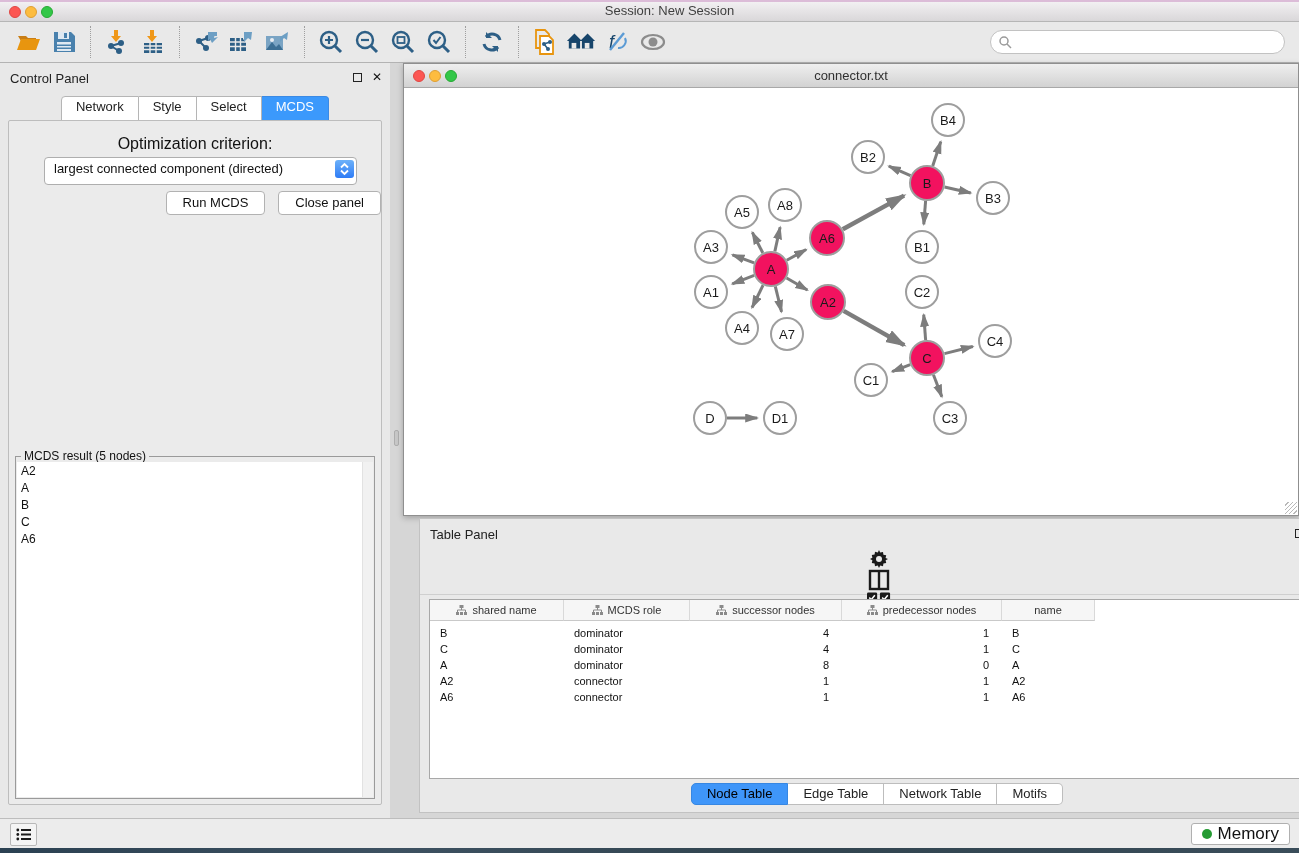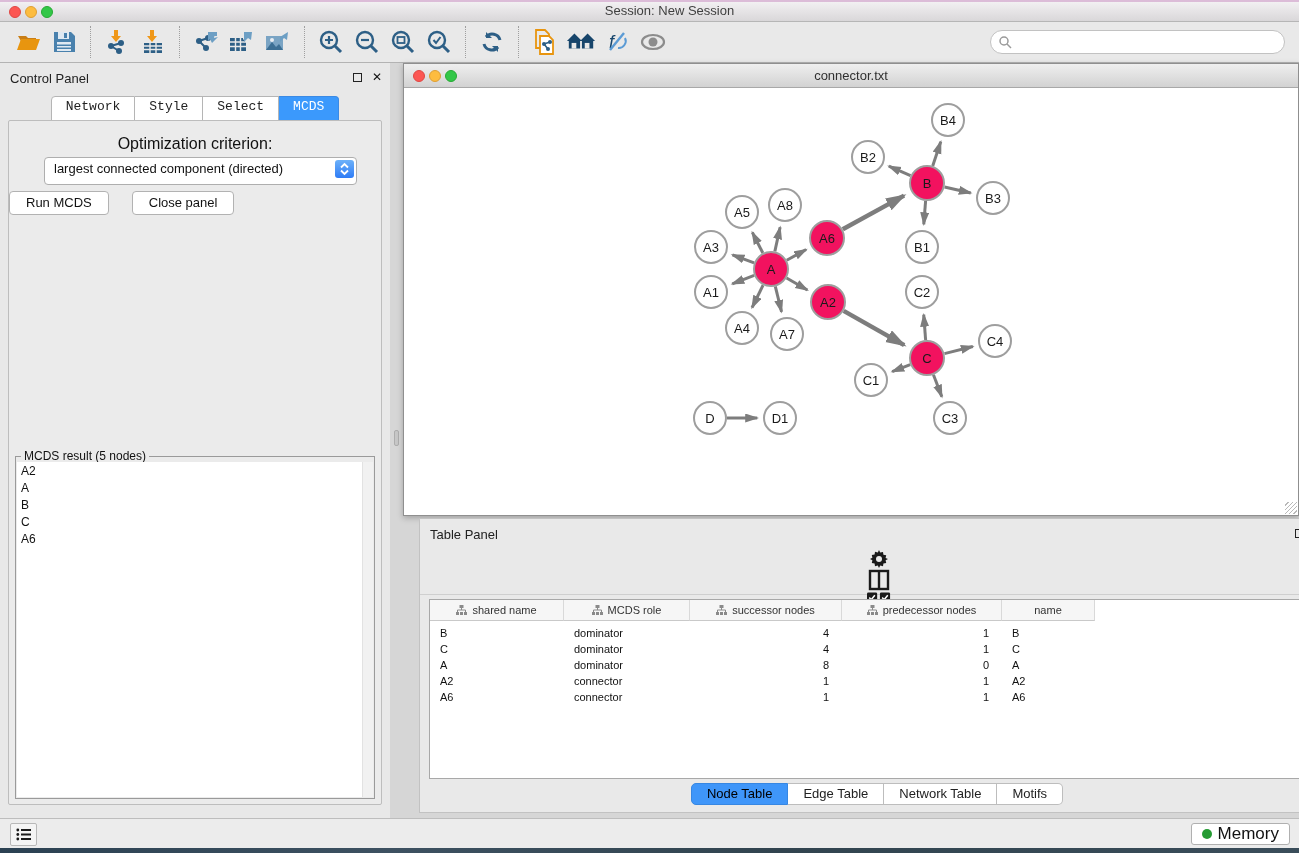--- a/index.html
+++ b/index.html
@@ -26,32 +26,32 @@
   #search-input { border:none; outline:none; flex:1; height:20px; font-size:12px; background:transparent; margin-left:4px; }
 
   
   #control-panel { left:0; top:63px; width:390px; height:755px; background:#e8e8e8; }
   .panel-head { height:26px; position:relative; }
   .panel-title { position:absolute; left:10px; top:8px; font-size:13px; color:#222; }
   .wc-float { position:absolute; top:10px; width:9px; height:9px; border:1.5px solid #222; }
   .wc-close { position:absolute; top:7px; font-size:12px; font-weight:bold; color:#111; }
   #cp-tabs { position:absolute; left:0; right:0; top:33px; display:flex; justify-content:center; }
   .seg { height:30px; line-height:20px; font-size:13px; color:#222; background:#fff;
-    border:1px solid #b5b5b5; border-left:none; padding:0 14px;font-family:Liberation Mono, monospace; }
+    border:1px solid #b5b5b5; border-left:none; padding:0 14px; }
   .seg:first-child { border-left:1px solid #b5b5b5; border-radius:4px 0 0 4px; }
   .seg:last-child { border-radius:0 4px 4px 0; }
   .seg.active { background:#3b99fc; border-color:#3b8ae4; color:#fff; }
   #cp-body { position:absolute; left:8px; right:8px; top:57px; bottom:13px;
     background:#ebebeb; border:1px solid #bdbdbd; border-radius:2px; }
   #opt-label { position:absolute; left:0; right:0; top:14px; text-align:center; font-size:16px; color:#111; }
   #opt-select { position:absolute; left:35px; top:36px; width:313px; height:28px; background:#fff;
     border:1px solid #aeaeae; border-radius:4px; font-size:13px; color:#111; line-height:22px; padding-left:9px; }
   #opt-stepper { position:absolute; right:2px; top:2px; width:19px; height:18px; border-radius:3px;
     background:linear-gradient(#6db1f9,#2e7cf6); display:flex; flex-direction:column; align-items:center; justify-content:center; }
-  #cp-buttons { position:absolute; left:0; right:0; top:70px; display:flex; justify-content:flex-start; gap:23px; }
+  #cp-buttons { position:absolute; left:0; right:0; top:70px; display:flex; justify-content:flex-end; gap:13px; }
   .cp-btn { height:24px; background:#fff; border:1px solid #b2b2b2; border-radius:4px;
     font-size:13px; color:#111; padding:0 16px; line-height:22px; }
   #mcds-group { position:absolute; left:6px; right:6px; top:335px; bottom:5px; border:1px solid #9a9a9a; }
   #mcds-legend { position:absolute; top:-8px; left:5px; background:#ebebeb; padding:0 3px; font-size:12px; color:#111; }
   #mcds-list { position:absolute; left:1px; right:1px; top:5px; bottom:1px; background:#fff; overflow:hidden; }
   #mcds-scroll { position:absolute; right:0; top:0; bottom:0; width:11px; background:#f1f1f1; border-left:1px solid #e2e2e2; }
   .mcds-item { font-size:12px; color:#111; padding:1.5px 0 1.5px 4px; }
 
   
   #splitter-nub { left:394px; top:430px; width:5px; height:16px; background:#c7c7c7; border:1px solid #adadad; border-radius:2px; }

